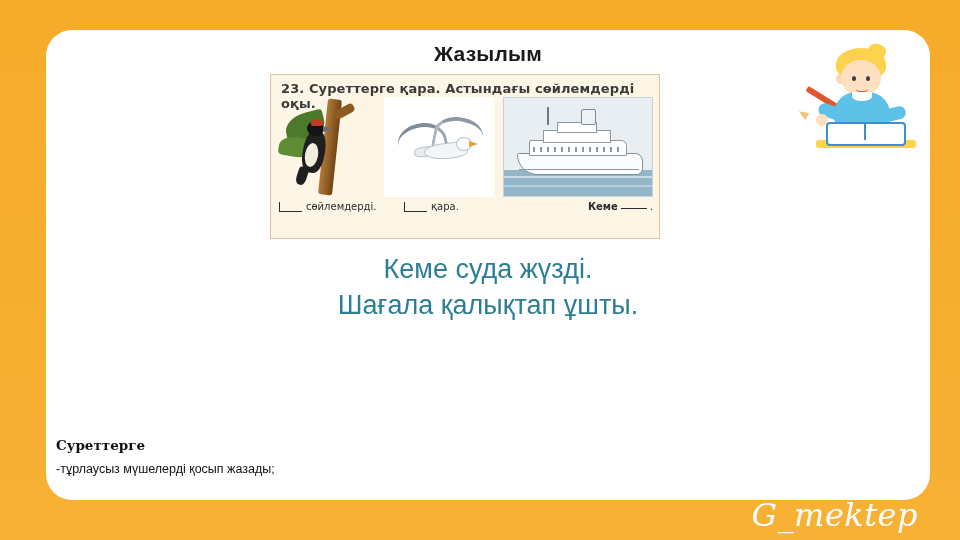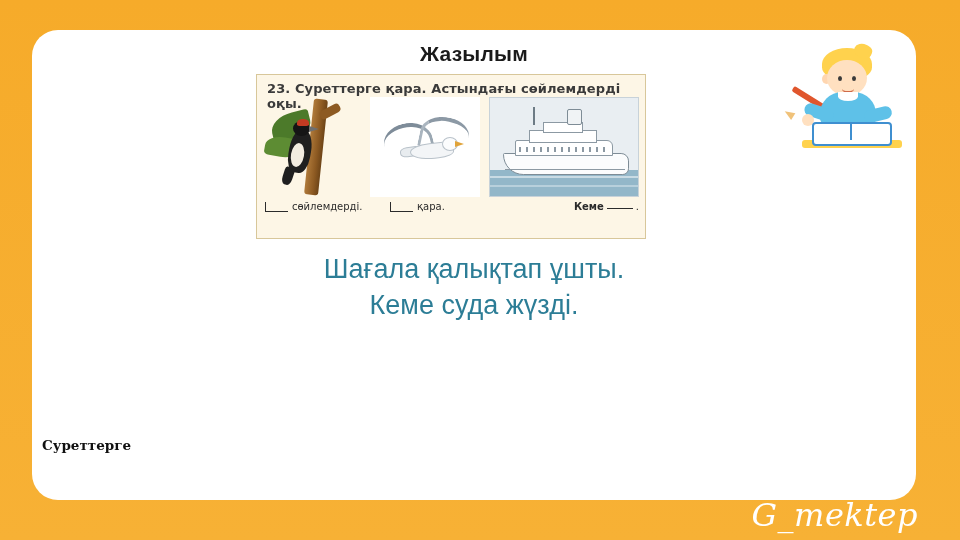--- a/index.html
+++ b/index.html
@@ -16,21 +16,21 @@
   }
   .slide {
     position: absolute;
     left: 0; top: 0;
     width: 960px;
     height: 540px;
     background: linear-gradient(180deg, #f6ab2a 0%, #f7b135 100%);
   }
   .card {
     position: absolute;
-    left: 32px;
+    left: 46px;
     top: 30px;
     width: 884px;
     height: 470px;
     background: #ffffff;
     border-radius: 26px;
   }
   .title {
     position: absolute;
     top: 12px;
     left: 0;
@@ -598,26 +598,27 @@
         <div class="fig-label lbl-gull">
           <span class="blank"></span><span>қара.</span>
         </div>
         <div class="fig-label lbl-ship">
           <b>Кеме</b><span class="ship-blank"></span><span>.</span>
         </div>
       </div>
     </div>
 
     <div class="answers">
+      <div>Кеме суда жүзді.</div>
       <div>Шағала қалықтап ұшты.</div>
-      <div>Кеме суда жүзді.</div>
     </div>
 
     <div class="descriptor">
       <div class="descriptor-title">Суреттерге</div>
+      <div class="descriptor-item">-тұрлаусыз мүшелерді қосып жазады;</div>
     </div>
 
     <div class="boy">
       <div class="boy-pencil"></div>
       <div class="boy-pencil-tip"></div>
       <div class="boy-hair"></div>
       <div class="boy-hair-tuft"></div>
       <div class="boy-ear"></div>
       <div class="boy-face"></div>
       <div class="boy-eye-l"></div>

